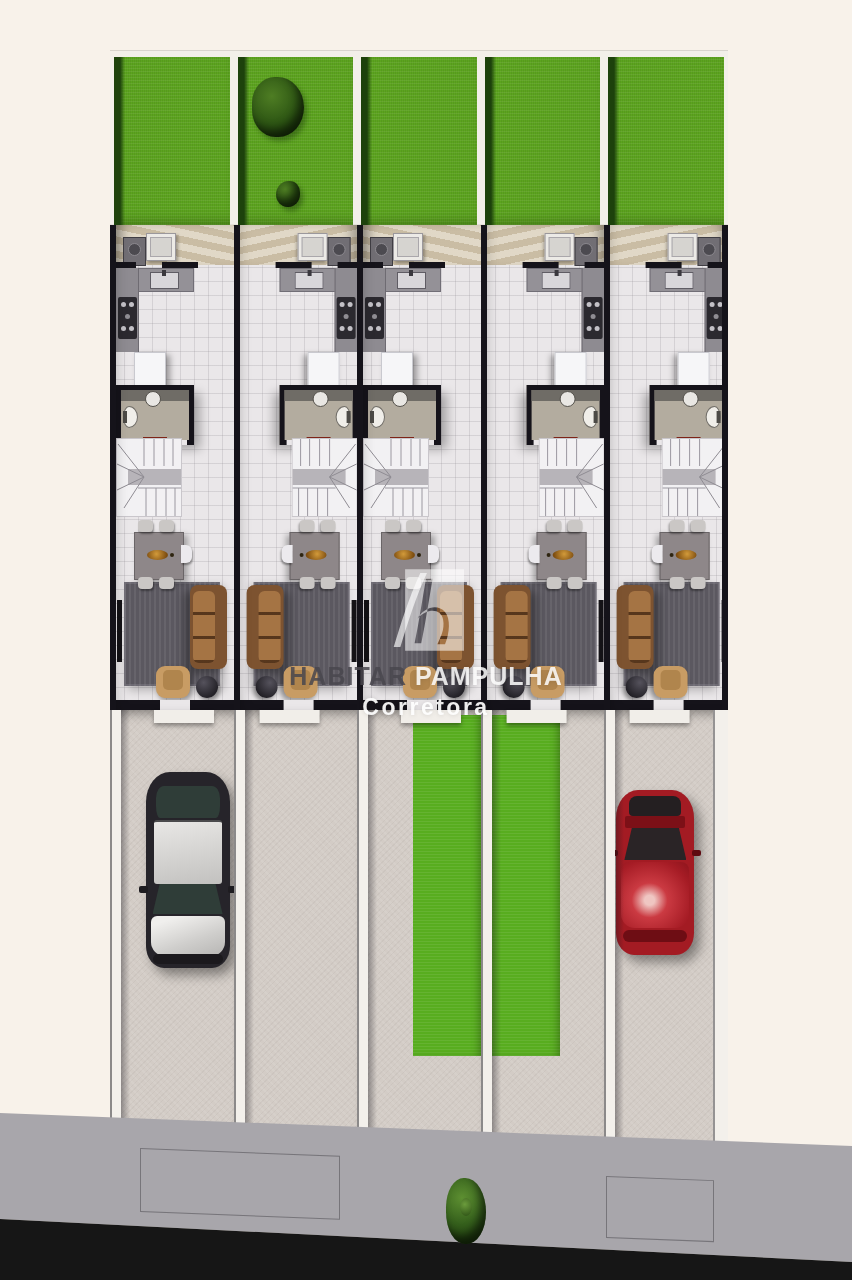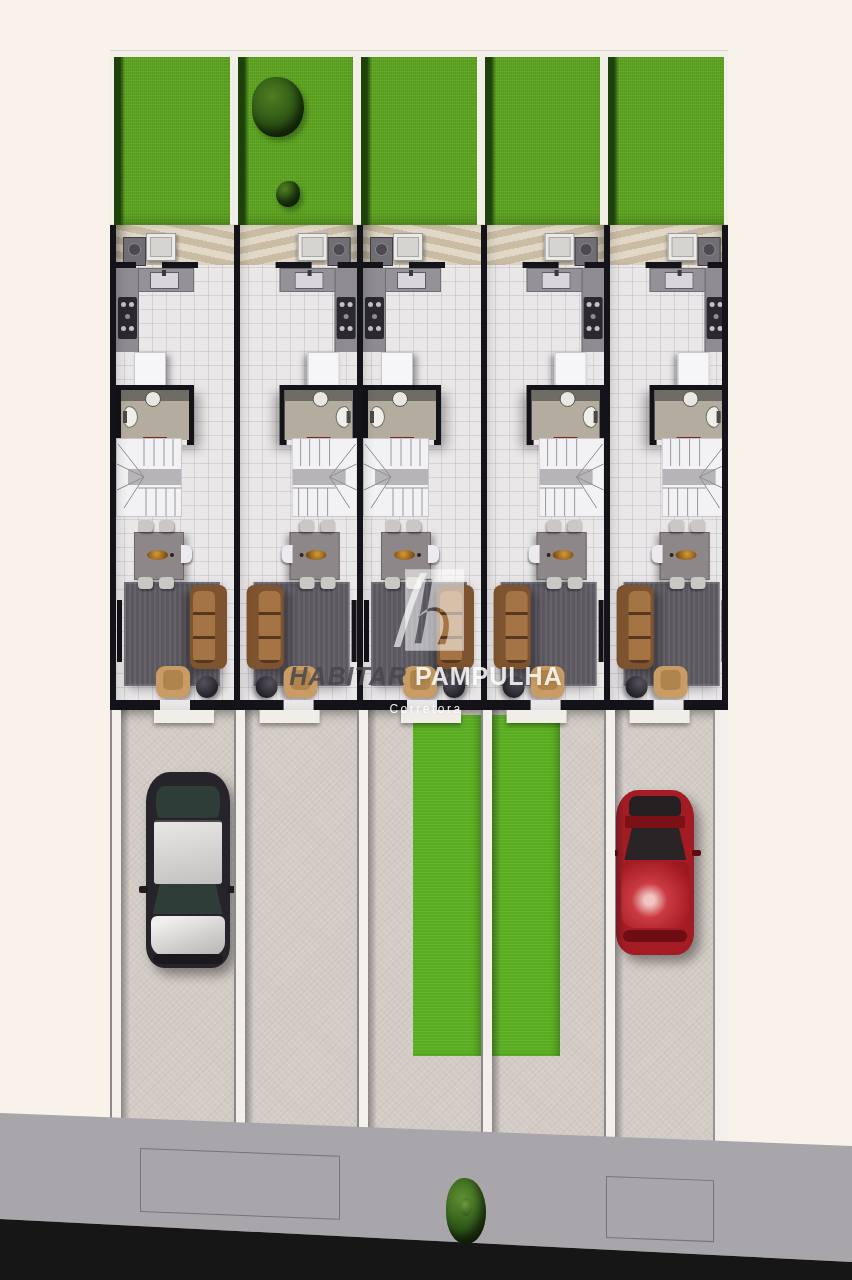--- a/index.html
+++ b/index.html
@@ -143,23 +143,23 @@
   .street-tree{position:absolute;left:446px;top:1178px;width:40px;height:66px;z-index:5;
     border-radius:46% 54% 50% 50%;
     background:radial-gradient(circle at 40% 30%,#5d8f31,#35601c 50%,#1d3a0d 90%);
     box-shadow:inset -5px -8px 9px rgba(0,0,0,.55);}
   .street-tree::after{content:"";position:absolute;left:14px;top:20px;width:12px;height:18px;border-radius:50%;
     background:radial-gradient(circle at 40% 35%,#6b9c3c,#2a4d13);}
   
   .watermark{position:absolute;left:50%;top:556px;transform:translateX(-50%);width:360px;text-align:center;z-index:10;pointer-events:none;}
   .wm-mark{display:block;margin:12px auto 0;width:76px;height:84px;}
   .wm-title{margin-top:10px;font-size:25px;font-weight:700;letter-spacing:1px;white-space:nowrap;}
-  .wm-brand-a{color:var(--wm-dark,rgba(73,71,77,.85));font-style:italic;}
+  .wm-brand-a{color:var(--wm-dark,rgba(73,71,77,.85));}
   .wm-brand-b{color:var(--wm-light,rgba(255,255,255,.85));text-shadow:0 0 5px rgba(0,0,0,.12);}
-  .wm-sub{margin-top:11px;font-size:12px;font-weight:400;letter-spacing:2.5px;color:rgba(255,255,255,.92);text-shadow:0 0 5px rgba(0,0,0,.15);}
+  .wm-sub{margin-top:3px;font-size:23px;font-weight:700;letter-spacing:2.5px;color:rgba(255,255,255,.92);text-shadow:0 0 5px rgba(0,0,0,.15);}
 </style>
 </head>
 <body>
 
 <div class="canvas">
 
   <div class="block">
     <div class="yard-band"></div>
     <div class="units-row">
         <div class="unit">

